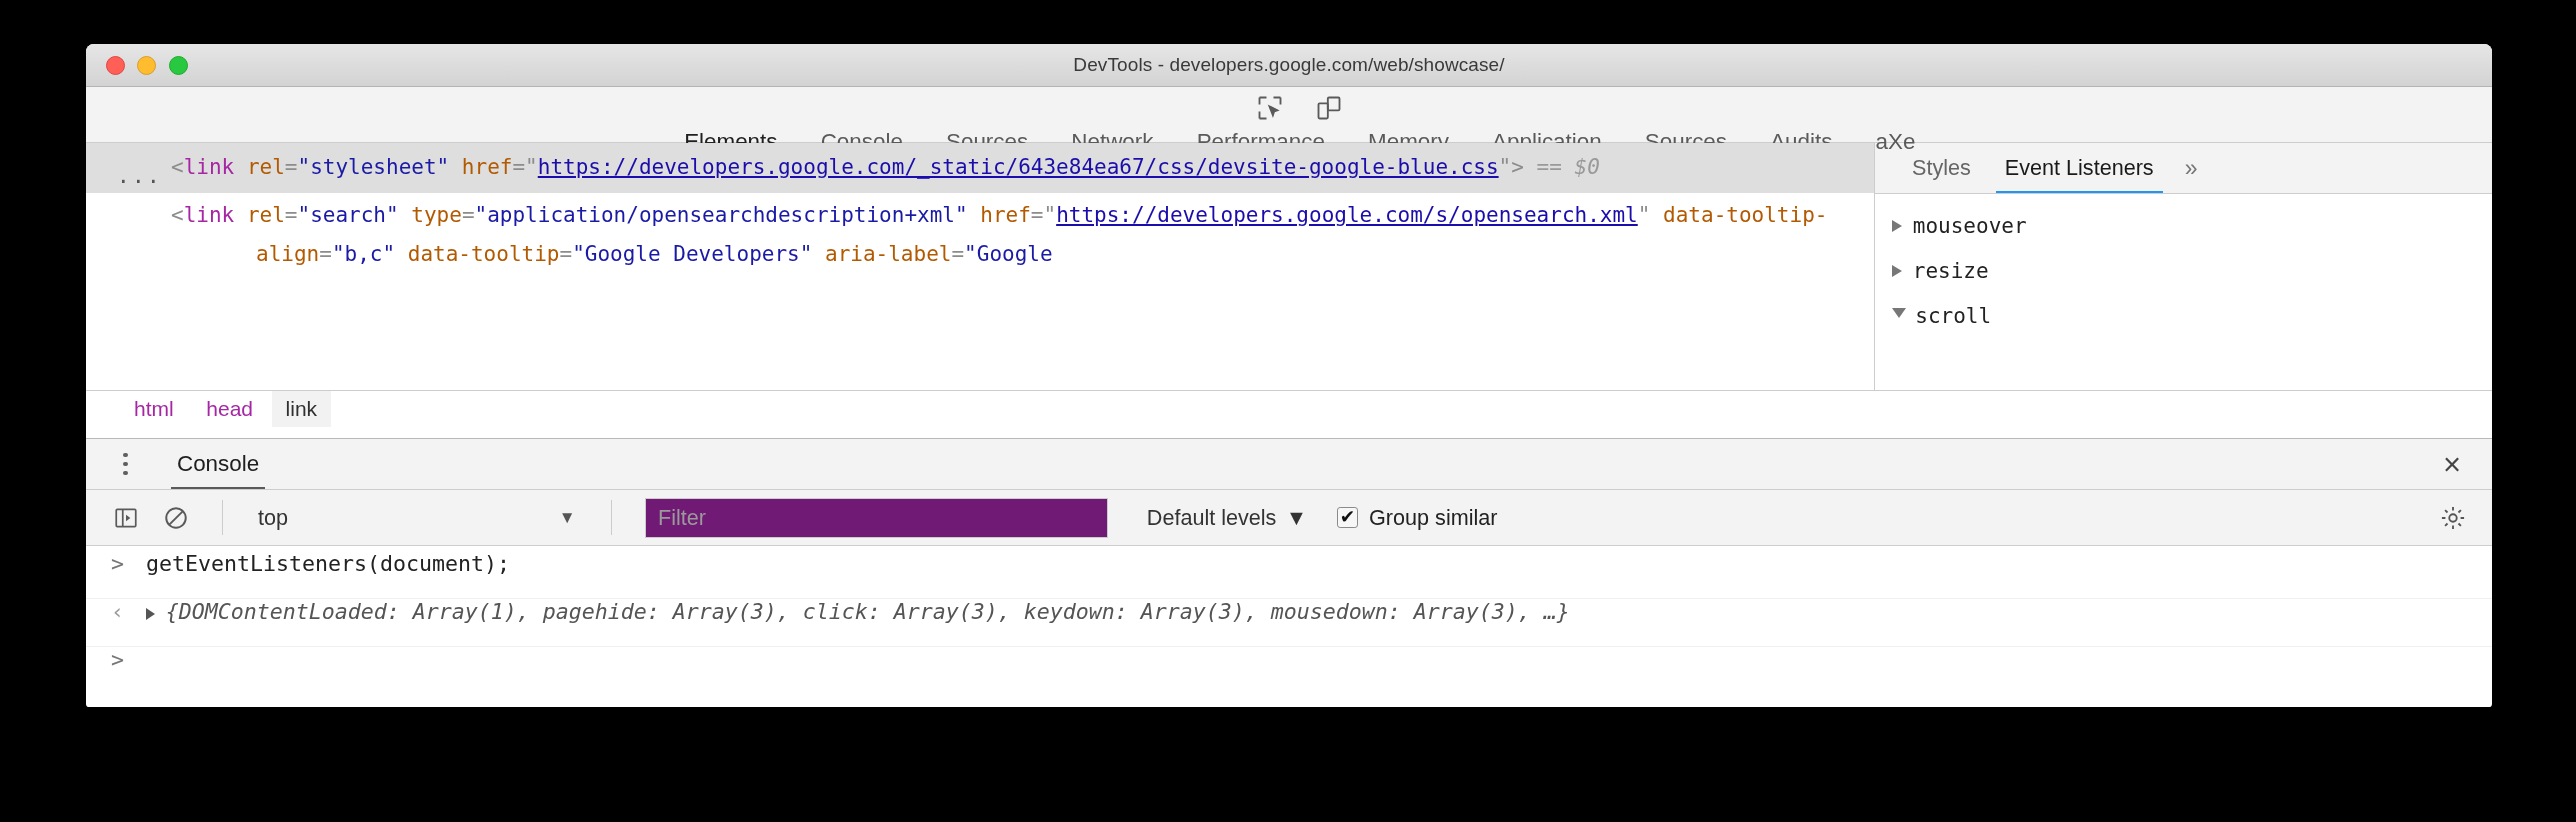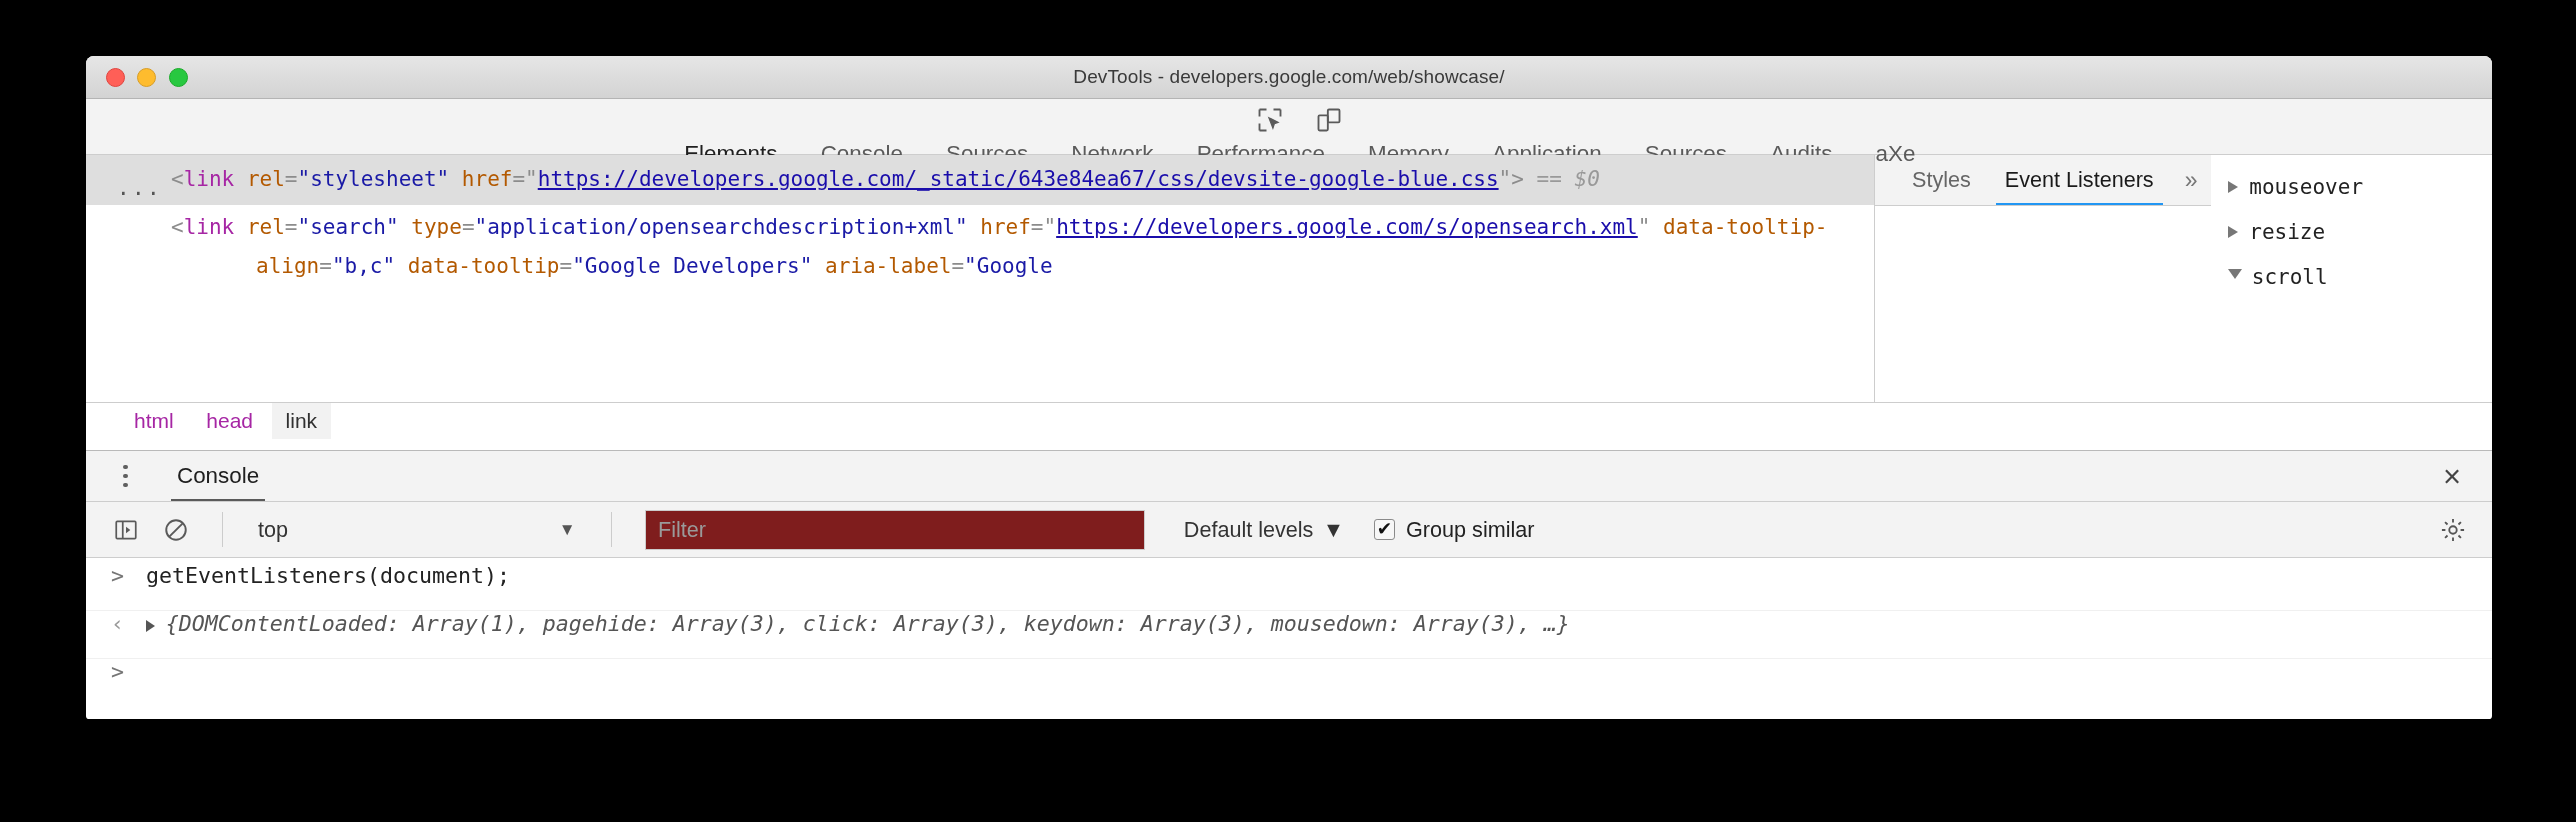--- a/index.html
+++ b/index.html
@@ -5,21 +5,21 @@
   * { box-sizing: border-box; margin: 0; padding: 0; }
   html, body {
     width: 2576px; height: 822px;
     background: #000;
     font-family: "Liberation Sans", sans-serif;
     overflow: hidden;
   }
 
   #window {
     position: absolute;
-    left: 86px; top: 56px;
+    left: 86px; top: 44px;
     width: 2406px; height: 663px;
     background: #ffffff;
     border-radius: 7.7px 7.7px 3.1px 3.1px;
     overflow: hidden;
     box-shadow: 0 1.5px 7.7px rgba(0,0,0,0.5);
   }
 
   
   .titlebar {
     position: relative;
@@ -133,21 +133,21 @@
     color: #a626a4;
     padding: 6.2px 14px;
     font-family: "Liberation Sans", sans-serif;
   }
   .crumb.selected { color: #303030; background: #f2f2f2; }
 
   
   .side-pane {
     flex: 1;
     background: #ffffff;
-    display: flex; 
+    display: flex; flex-direction: column;
     overflow: hidden;
   }
   .side-tabs {
     height: 51px;
     background: #f3f3f3;
     border-bottom: 0.8px solid #cdcdcd;
     display: flex; align-items: center;
     padding-left: 20px;
   }
   .side-tab {
@@ -224,22 +224,22 @@
     gap: 8px;
   }
   .ctx-select {
     display: flex; align-items: center;
     width: 339px; height: 42px;
     padding: 0 10.8px;
     font-size: 21.6px; color: #333;
   }
   .ctx-select .caret { margin-left: auto; color: #555; font-size: 17px; }
   .filter-input {
-    width: 500px; height: 40px;
-    background: #7f1d1d;
+    width: 463px; height: 40px;
+    background: #701a75;
     border: 0.8px solid #ccc;
     display: flex; align-items: center;
     padding: 0 12.3px;
     font-size: 21.6px; color: #9a9a9a;
     margin-left: 7.7px;
   }
   .levels {
     display: flex; align-items: center;
     font-size: 21.6px; color: #333;
     margin-left: 31px; gap: 9.3px;

